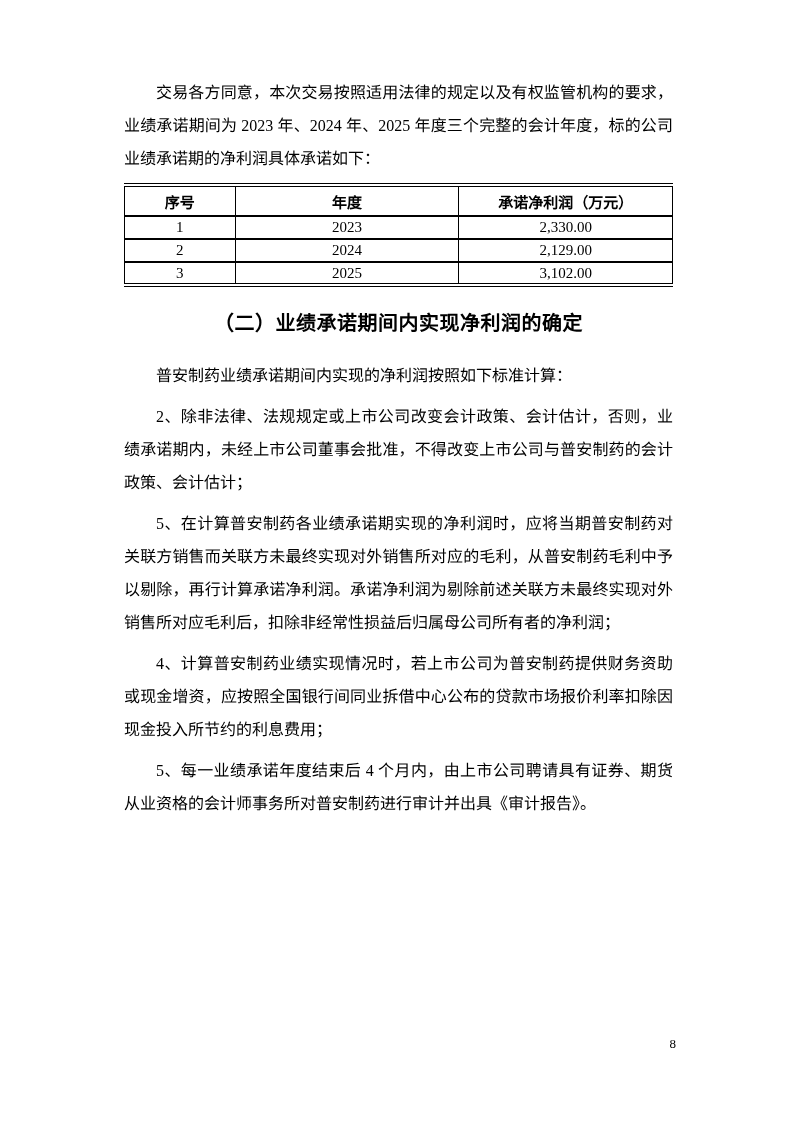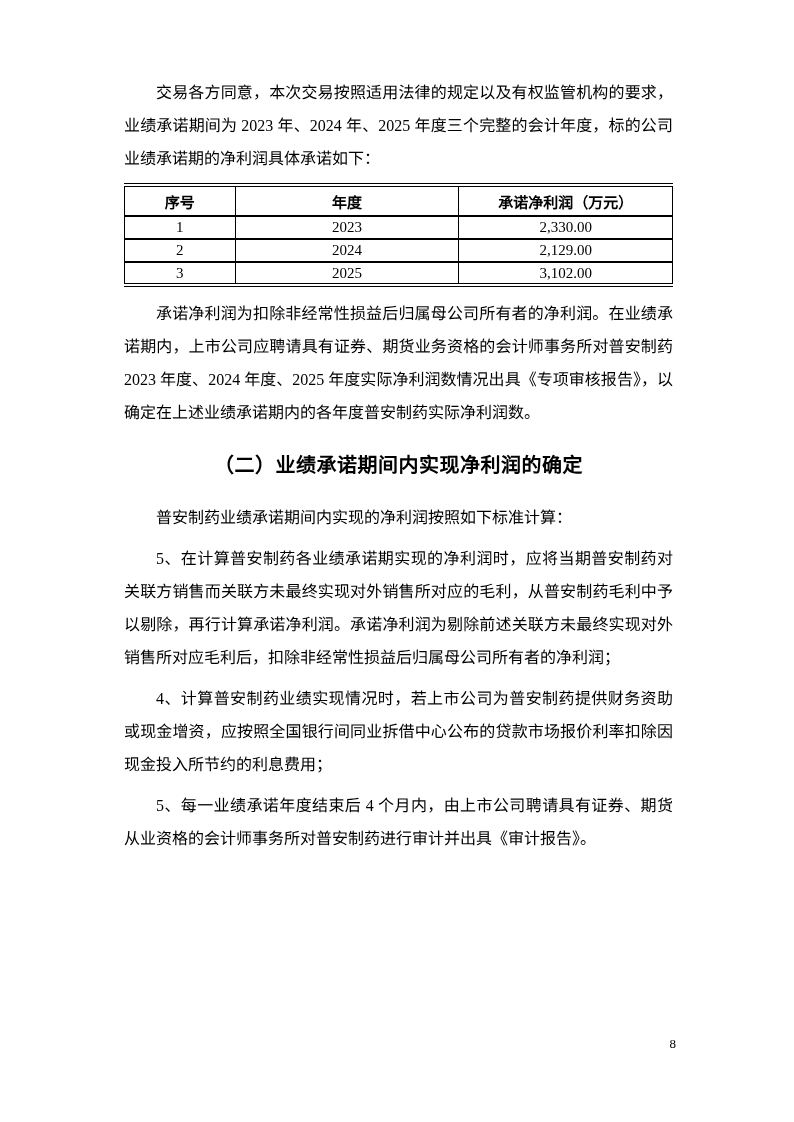--- a/index.html
+++ b/index.html
@@ -110,26 +110,26 @@
           <td>2,129.00</td>
         </tr>
         <tr>
           <td>3</td>
           <td>2025</td>
           <td>3,102.00</td>
         </tr>
       </tbody>
     </table>
 
-    <p class="para">承诺净利润为扣除非经常性损益后归属母公司所有者的净利润。在业绩承诺期内，上市公司应聘请具有证券、期货业务资格的会计师事务所对普安制药 2023 年度、2024 年度、2025 年度实际净利润数情况出具《专项审核报告》，以确定在上述业绩承诺期内的各年度普安制药实际净利润数。</p>
 
     <h2 class="section-heading">（二）业绩承诺期间内实现净利润的确定</h2>
 
     <p class="para">普安制药业绩承诺期间内实现的净利润按照如下标准计算：</p>
 
+    <p class="para">2、除非法律、法规规定或上市公司改变会计政策、会计估计，否则，业绩承诺期内，未经上市公司董事会批准，不得改变上市公司与普安制药的会计政策、会计估计；</p>
     <p class="para">5、在计算普安制药各业绩承诺期实现的净利润时，应将当期普安制药对关联方销售而关联方未最终实现对外销售所对应的毛利，从普安制药毛利中予以剔除，再行计算承诺净利润。承诺净利润为剔除前述关联方未最终实现对外销售所对应毛利后，扣除非经常性损益后归属母公司所有者的净利润；</p>
     <p class="para">4、计算普安制药业绩实现情况时，若上市公司为普安制药提供财务资助或现金增资，应按照全国银行间同业拆借中心公布的贷款市场报价利率扣除因现金投入所节约的利息费用；</p>
     <p class="para">5、每一业绩承诺年度结束后 4 个月内，由上市公司聘请具有证券、期货从业资格的会计师事务所对普安制药进行审计并出具《审计报告》。</p>
 
   </div>
 
   <div class="page-number">8</div>
 </div>
 
 </body></html>

